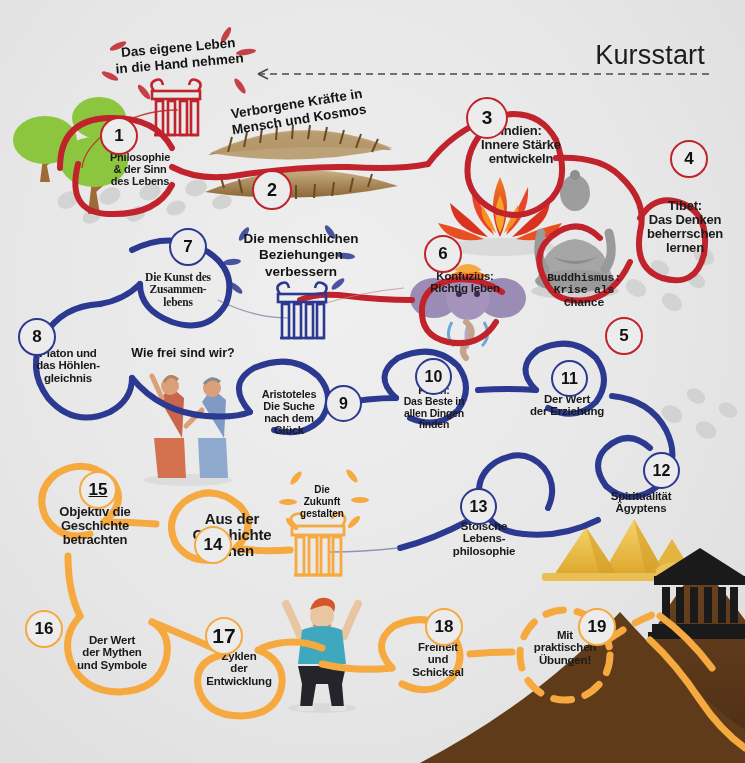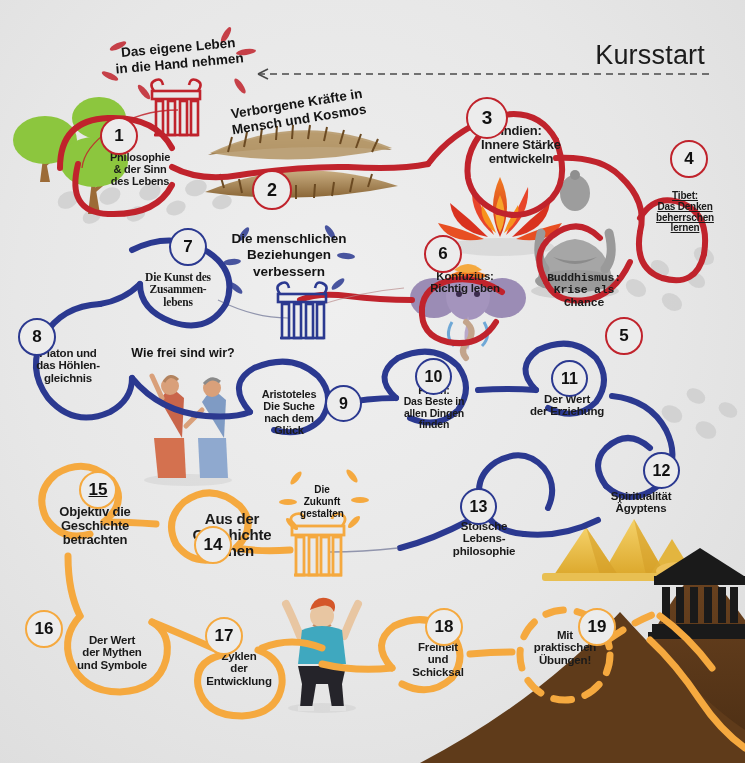--- a/index.html
+++ b/index.html
@@ -358,37 +358,37 @@
   </svg>
 
   <div class="title" style="right:40px;top:40px;font-size:27px;">Kursstart</div>
 
   <div class="annot" style="left:104px;top:40px;width:150px;font-size:13.5px;transform:rotate(-5deg);">Das eigene Leben
 in die Hand nehmen</div>
 
   <div class="annot" style="left:213px;top:96px;width:170px;font-size:13.5px;transform:rotate(-9deg);">Verborgene Kräfte in
 Mensch und Kosmos</div>
 
-  <div class="annot" style="left:228px;top:231px;width:122px;font-size:13.5px;">Die menschlichen
+  <div class="annot" style="left:240px;top:231px;width:122px;font-size:13.5px;">Die menschlichen
 Beziehungen
 verbessern</div>
 
   <div class="annot" style="left:118px;top:346px;width:130px;font-size:12.5px;">Wie frei sind wir?</div>
 
   <div class="annot" style="left:294px;top:484px;width:56px;font-size:10px;">Die
 Zukunft
 gestalten</div>
 
   <div class="node-label" style="left:94px;top:152px;width:92px;font-size:11px;">Philosophie
 &amp; der Sinn
 des Lebens</div>
   <div class="node-label" style="left:466px;top:124px;width:110px;font-size:13px;">Indien:
 Innere Stärke
 entwickeln</div>
-  <div class="node-label" style="left:643px;top:191px;width:84px;font-size:10px;text-decoration:underline;">Tibet:
+  <div class="node-label" style="left:643px;top:199px;width:84px;font-size:13px;">Tibet:
 Das Denken
 beherrschen
 lernen</div>
   <div class="node-label" style="left:541px;top:272px;width:86px;font-size:11.5px;font-family:Liberation Mono, monospace;">Buddhismus:
 Krise als
 Chance</div>
   <div class="node-label" style="left:421px;top:270px;width:88px;font-size:11.5px;">Konfuzius:
 Richtig leben</div>
 
   <div class="node-label" style="left:128px;top:271px;width:100px;font-size:11.5px;font-family:Liberation Serif, serif;">Die Kunst des
@@ -443,17 +443,17 @@
   <div class="num" style="left:18px;top:318px;width:34px;height:34px;border:2.6px solid #2b3990;font-size:17px;">8</div>
   <div class="num" style="left:325px;top:385px;width:33px;height:33px;border:2.5px solid #2b3990;font-size:16px;">9</div>
   <div class="num" style="left:415px;top:358px;width:33px;height:33px;border:2.5px solid #2b3990;font-size:16px;">10</div>
   <div class="num" style="left:551px;top:360px;width:33px;height:33px;border:2.5px solid #2b3990;font-size:16px;">11</div>
   <div class="num" style="left:643px;top:452px;width:33px;height:33px;border:2.5px solid #2b3990;font-size:16px;">12</div>
   <div class="num" style="left:460px;top:488px;width:33px;height:33px;border:2.5px solid #2b3990;font-size:16px;">13</div>
 
   <div class="num" style="left:194px;top:478px;width:34px;height:34px;border:2.6px solid #f5a93f;font-size:17px;margin-top:48px;">14</div>
   <div class="num" style="left:79px;top:471px;width:34px;height:34px;border:2.6px solid #f5a93f;font-size:17px;text-decoration:underline;">15</div>
   <div class="num" style="left:25px;top:610px;width:34px;height:34px;border:2.6px solid #f5a93f;font-size:17px;">16</div>
-  <div class="num" style="left:205px;top:617px;width:34px;height:34px;border:2.6px solid #f5a93f;font-size:17px;text-align:center;">17</div>
+  <div class="num" style="left:205px;top:617px;width:34px;height:34px;border:2.6px solid #f5a93f;font-size:21px;text-align:center;">17</div>
   <div class="num" style="left:425px;top:608px;width:34px;height:34px;border:2.6px solid #f5a93f;font-size:17px;">18</div>
   <div class="num" style="left:578px;top:608px;width:34px;height:34px;border:2.6px solid #f5a93f;font-size:17px;">19</div>
 
 </div>
 
 </body></html>

